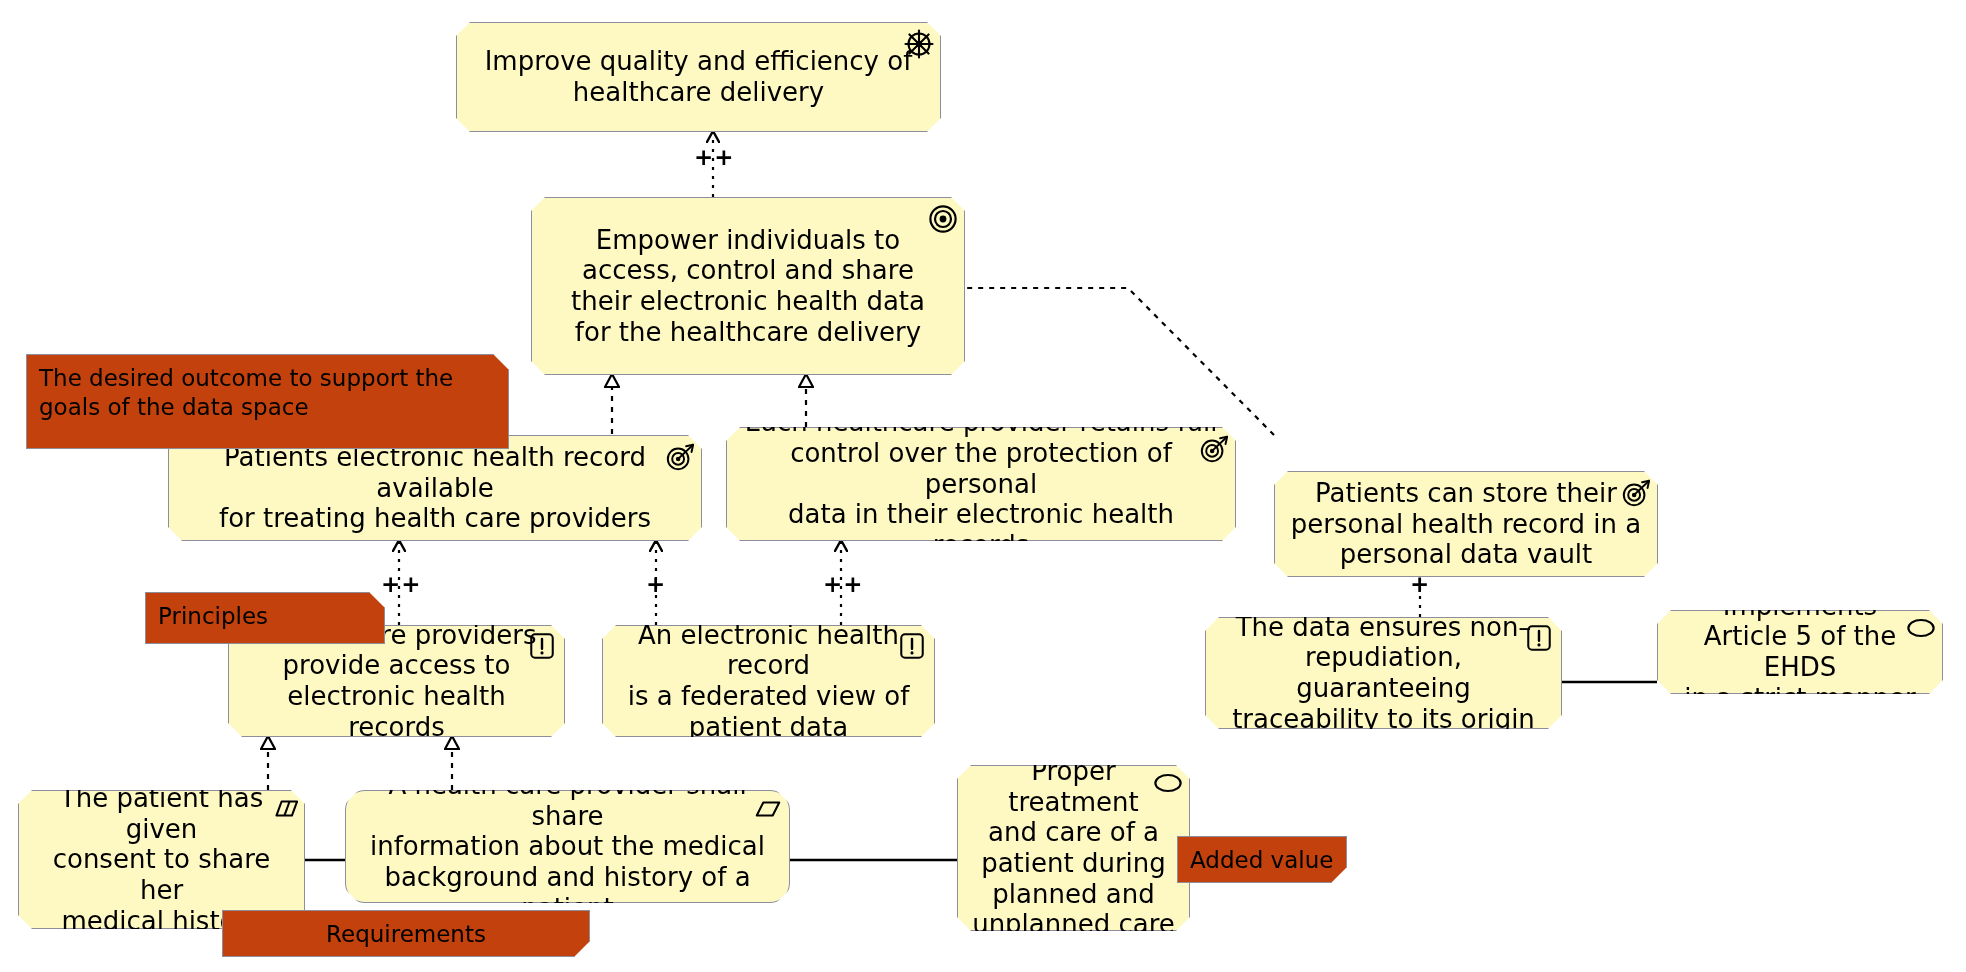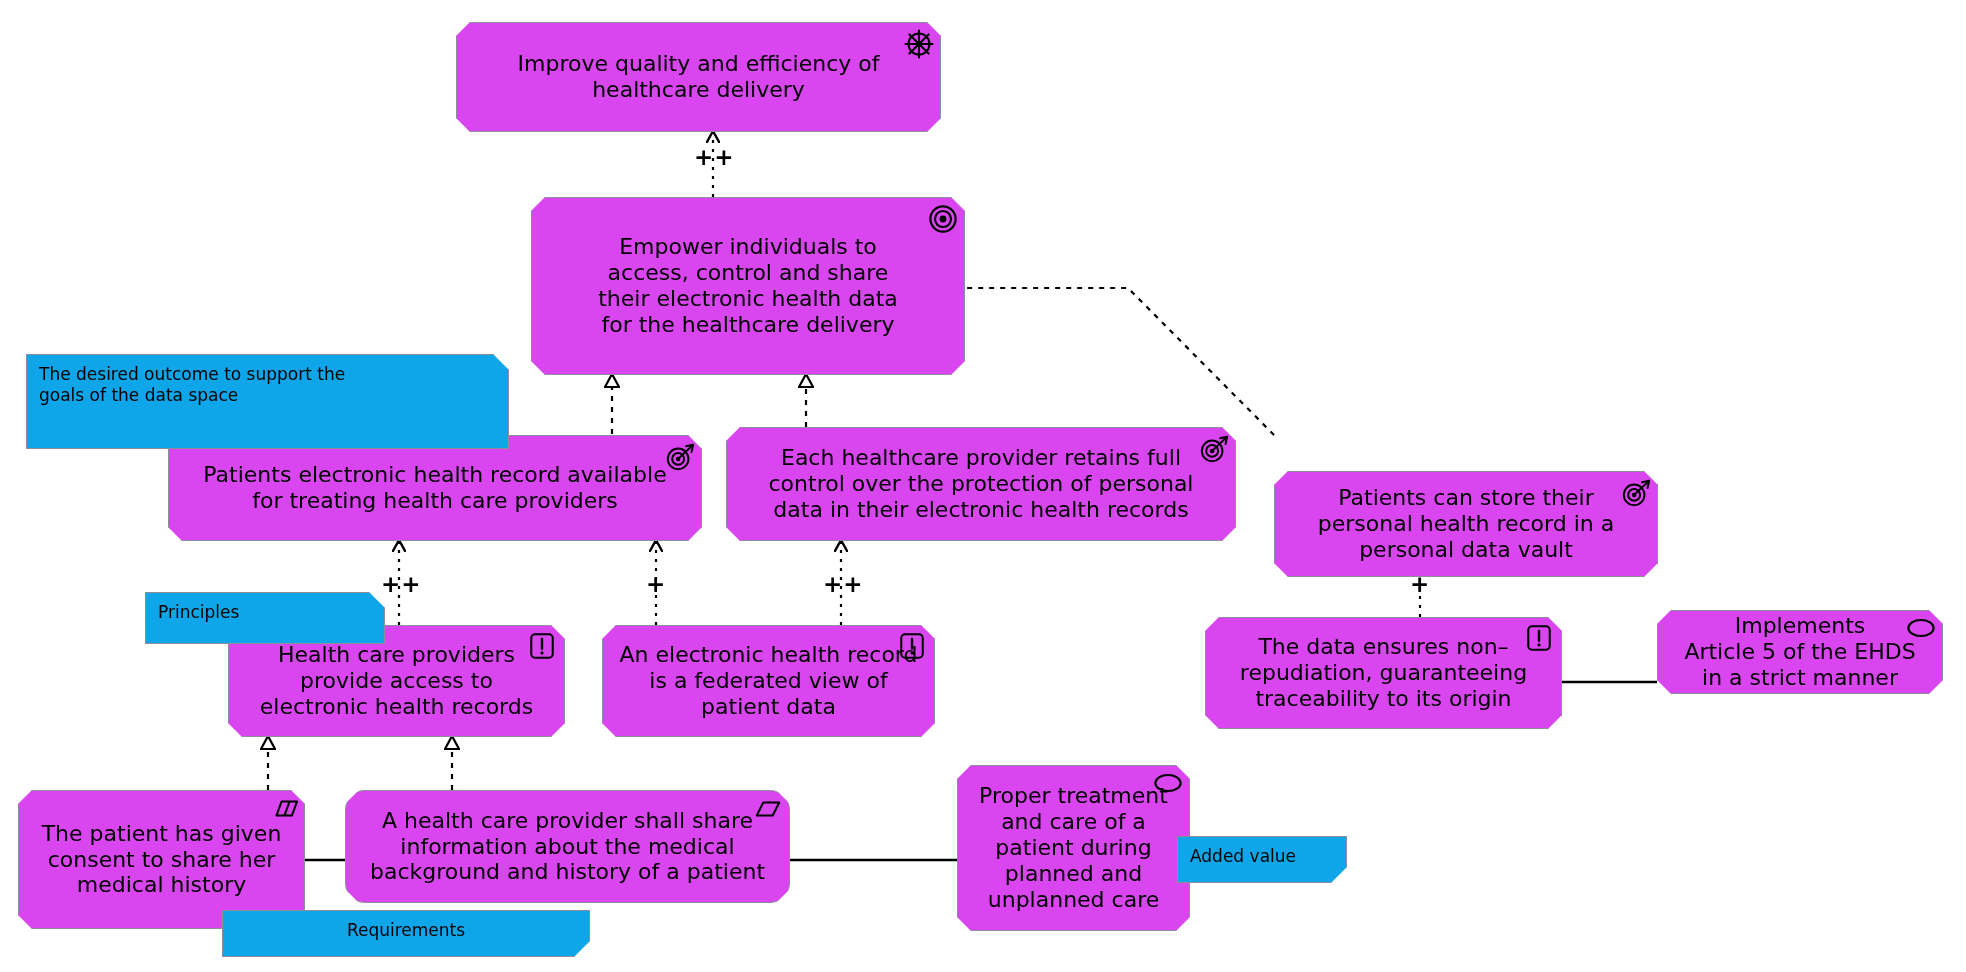--- a/index.html
+++ b/index.html
@@ -14,30 +14,30 @@
     position: relative;
     width: 1966px;
     height: 972px;
     background: #ffffff;
     overflow: hidden;
   }
   
   .node {
     position: absolute;
     box-sizing: border-box;
-    background: #d946ef;
+    background: #fef9c3;
     border: 1px solid #8d8d9b;
     -webkit-clip-path: polygon(14px 0, calc(100% - 14px) 0, 100% 14px, 100% calc(100% - 14px), calc(100% - 14px) 100%, 14px 100%, 0 calc(100% - 14px), 0 14px);
     clip-path: polygon(14px 0, calc(100% - 14px) 0, 100% 14px, 100% calc(100% - 14px), calc(100% - 14px) 100%, 14px 100%, 0 calc(100% - 14px), 0 14px);
     display: flex;
     align-items: center;
     justify-content: center;
     text-align: center;
     color: #000000;
-    font-size: 22px;
+    font-size: 26px;
     line-height: 1.18;
     padding: 4px 10px;
   }
   .node .label {
     display: block;
     white-space: pre-line;
   }
   .node-icon {
     position: absolute;
     top: 6px;
@@ -45,26 +45,26 @@
     width: 28px;
     height: 28px;
     pointer-events: none;
   }
   .node-icon svg { display: block; }
 
   
   .note {
     position: absolute;
     box-sizing: border-box;
-    background: #0ea5e9;
+    background: #c2410c;
     border: 1px solid #8d8d9b;
     -webkit-clip-path: polygon(0 0, calc(100% - 16px) 0, 100% 16px, 100% 100%, 0 100%);
     clip-path: polygon(0 0, calc(100% - 16px) 0, 100% 16px, 100% 100%, 0 100%);
     color: #000000;
-    font-size: 17px;
+    font-size: 23px;
     line-height: 1.25;
     padding: 9px 12px;
     white-space: pre-line;
   }
   .note.br {
     -webkit-clip-path: polygon(0 0, 100% 0, 100% calc(100% - 16px), calc(100% - 16px) 100%, 0 100%);
     clip-path: polygon(0 0, 100% 0, 100% calc(100% - 16px), calc(100% - 16px) 100%, 0 100%);
   }
 
   

